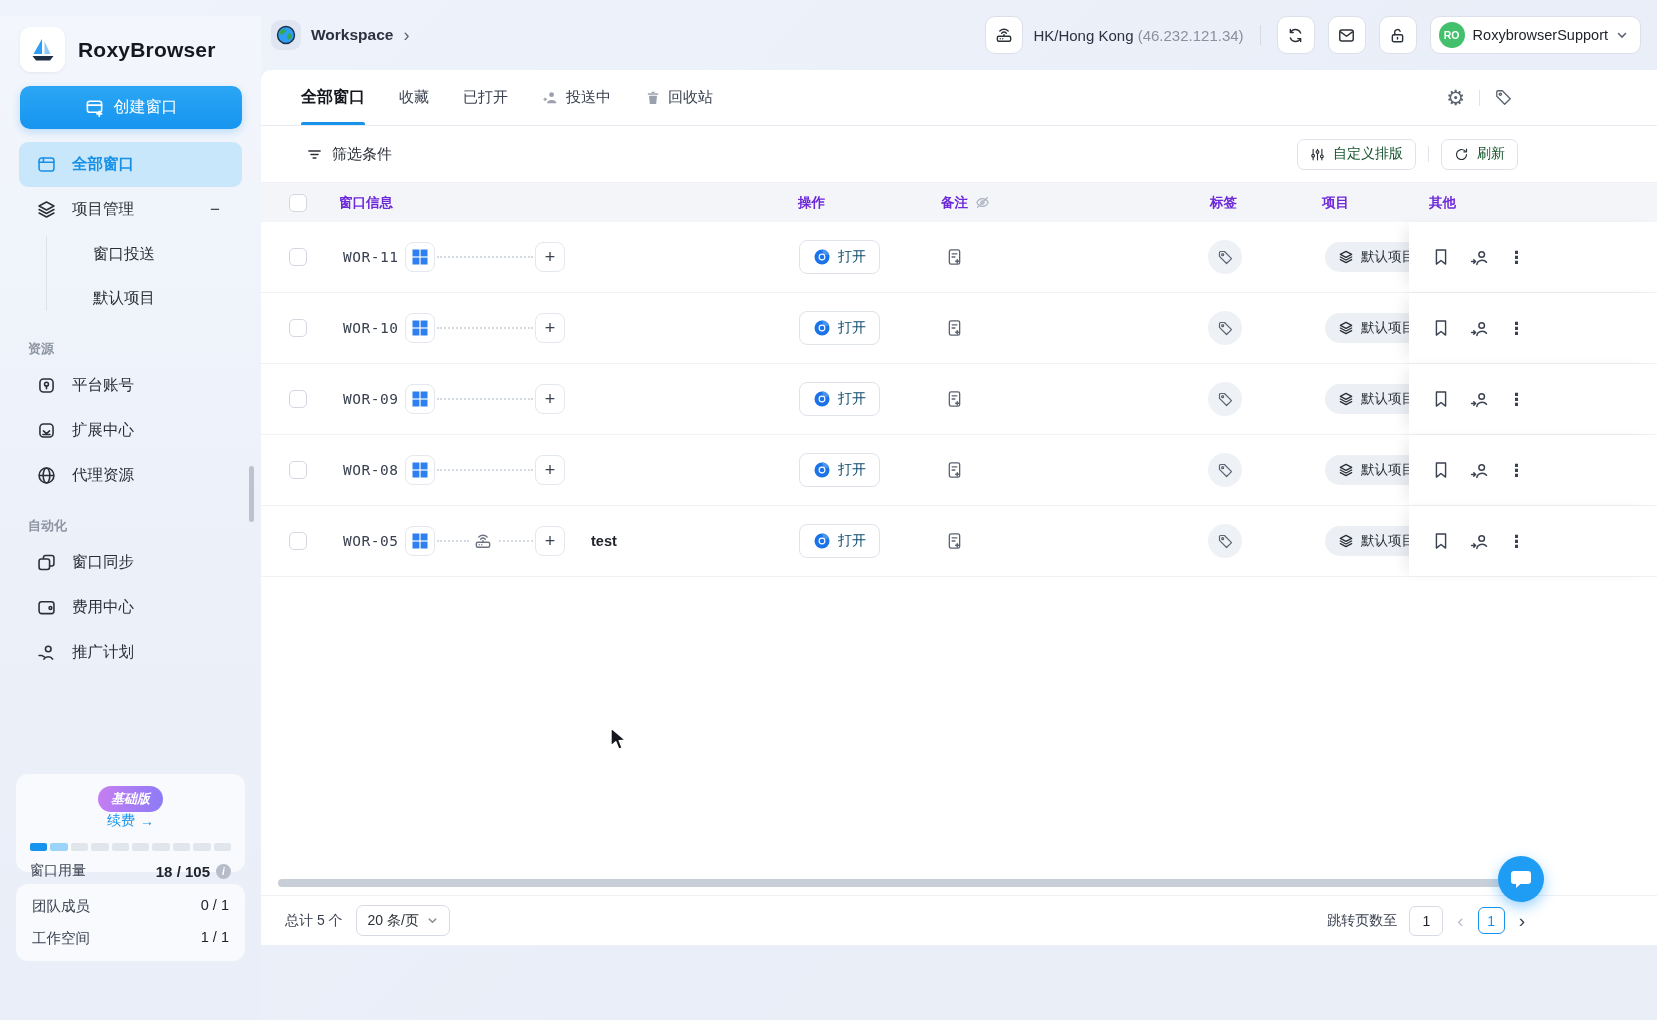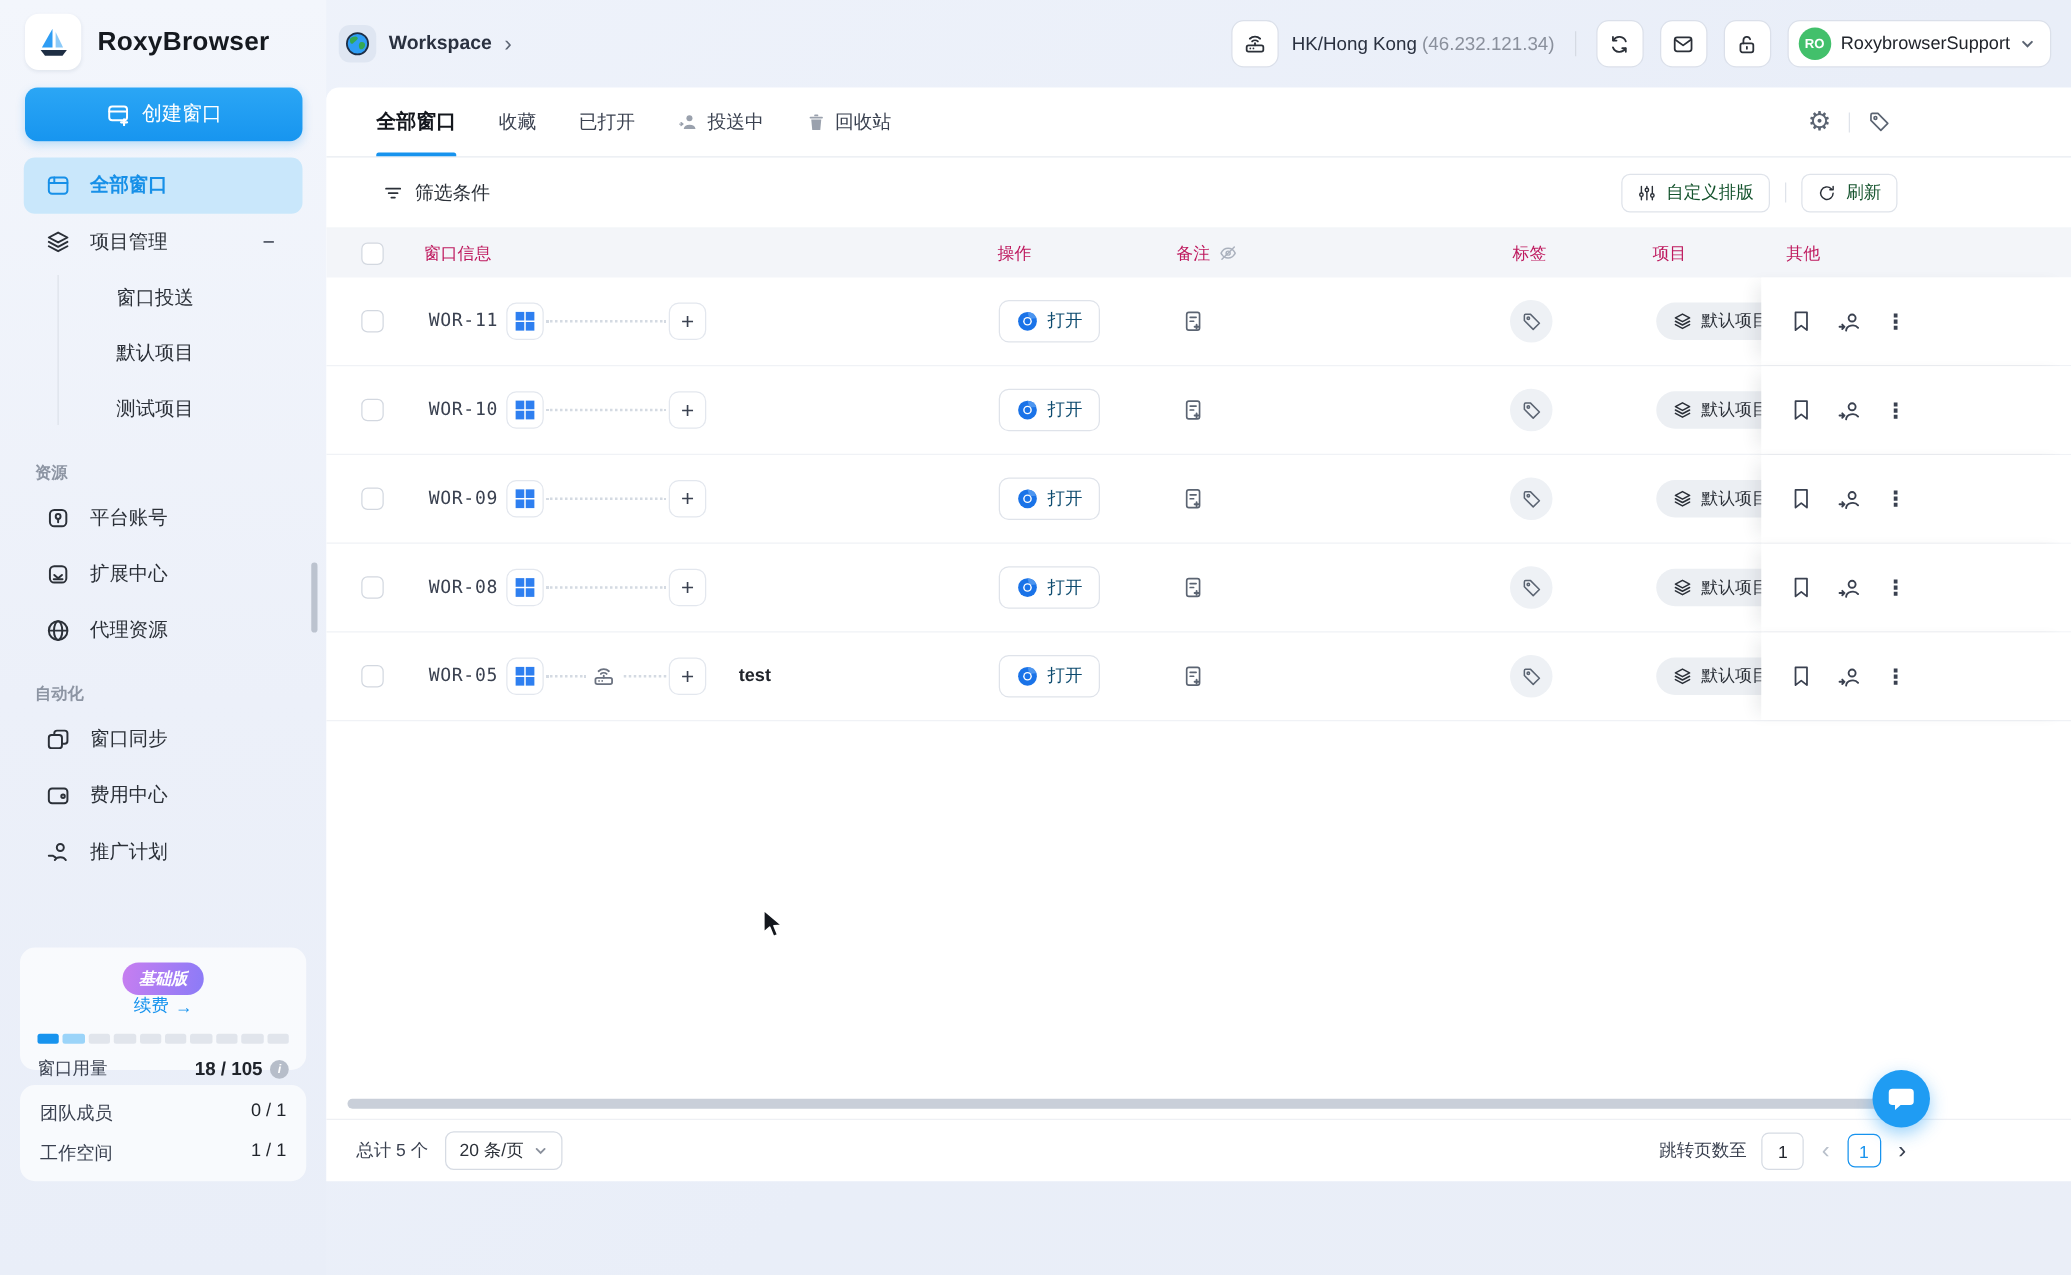--- a/index.html
+++ b/index.html
@@ -7,21 +7,21 @@
   body {
     font-family: "Liberation Sans", "DejaVu Sans", sans-serif;
     color:#2b3038;
     background:#edf1f8;
     overflow:hidden;
   }
   .page { position:relative; width:1657px; height:1020px;
     background:linear-gradient(135deg,#eff3fb 0%,#e9eef8 60%,#eaeef7 100%); }
 
   
-  .sidebar { position:absolute; left:0; top:0; bottom:0; width:261px;
+  .sidebar { position:absolute; left:0; top:16px; bottom:0; width:261px;
     background:linear-gradient(180deg,#f3f6fc 0%,#ecf0f9 55%,#e9eef8 100%); }
   .side-scrollthumb { position:absolute; right:7px; top:450px; width:5px; height:56px;
     background:#bcc3cf; border-radius:3px; }
   .logo-row { position:absolute; left:20px; top:11px; display:flex; align-items:center; gap:13px; }
   .logo-box { width:45px; height:45px; background:#fff; border-radius:11px;
     display:flex; align-items:center; justify-content:center; box-shadow:0 1px 3px rgba(40,60,90,.08); }
   .brand-name { font-size:21px; font-weight:800; color:#15191f; letter-spacing:.2px; }
   .create-btn { position:absolute; left:20px; top:70px; width:222px; height:43px;
     background:linear-gradient(180deg,#2ba6f5,#1795ef); border:none; border-radius:10px;
     color:#fff; font-size:16px; display:flex; align-items:center; justify-content:center; gap:10px;
@@ -89,21 +89,21 @@
   .gear-glyph { font-size:21px; color:#5b6472; cursor:pointer; line-height:1; }
   .v-div { width:1px; height:16px; background:#dfe3ea; }
   .filterbar { height:57px; border-bottom:1px solid #eef1f5; display:flex; align-items:center;
     padding:0 139px 0 45px; }
   .filter-toggle { display:flex; align-items:center; gap:9px; font-size:15px; color:#2b3038; cursor:pointer; }
   .filter-right { margin-left:auto; display:flex; align-items:center; gap:12px; }
   .tool-btn { height:31px; border:1px solid #dfe3ea; background:#fff; border-radius:7px;
     display:flex; align-items:center; gap:8px; padding:0 12px; font-size:14px; color:#14532d;
     cursor:pointer; font-family:inherit; }
 
-  .thead { height:39px; background:#f3f5f9; position:relative; font-size:13.5px; font-weight:400; color:#be185d; }
+  .thead { height:39px; background:#f3f5f9; position:relative; font-size:13.5px; font-weight:700; color:#6d28d9; }
   .th { position:absolute; top:0; height:39px; display:flex; align-items:center; gap:6px; }
   .rows-wrap { position:relative; }
   .trow { position:relative; height:71px; border-bottom:1px solid #f0f2f6; }
   .cell { position:absolute; top:50%; transform:translateY(-50%); display:flex; align-items:center; }
   .checkbox { width:18px; height:18px; border:1.5px solid #d3d8e0; border-radius:5px; background:#fff; cursor:pointer; }
   .row-id { font-family:"DejaVu Sans Mono", monospace; font-size:14.5px; color:#3a4150; letter-spacing:.5px; }
   .mini-btn { width:30px; height:30px; border:1px solid #e3e7ee; border-radius:8px; background:#fff;
     display:flex; align-items:center; justify-content:center; cursor:pointer; }
   .plus-glyph { font-size:18px; color:#3a4150; line-height:1; margin-top:-1px; }
   .dotline { border-top:2px dotted #d4dae2; height:0; }
@@ -181,21 +181,20 @@
           <path d="M12 3.5 L20.5 8 12 12.5 3.5 8 Z"></path>
             <path d="M3.5 12 L12 16.5 20.5 12"></path>
             <path d="M3.5 16 L12 20.5 20.5 16"></path>
         </svg>
         <span>项目管理</span>
         <span class="collapse">−</span>
       </div>
       <div class="subnav">
         <div class="sub-item">窗口投送</div>
         <div class="sub-item">默认项目</div>
-        <div class="sub-item">测试项目</div>
       </div>
 
       <div class="section-label">资源</div>
       <div class="nav-item">
         <svg width="21" height="21" viewBox="0 0 24 24" fill="none" stroke="currentColor" stroke-width="1.8" stroke-linecap="round">
           <rect x="4.5" y="4.5" width="15" height="15" rx="4"></rect>
             <circle cx="12" cy="10.5" r="2.2"></circle>
             <path d="M12 12.7 v3"></path>
         </svg>
         <span>平台账号</span>

